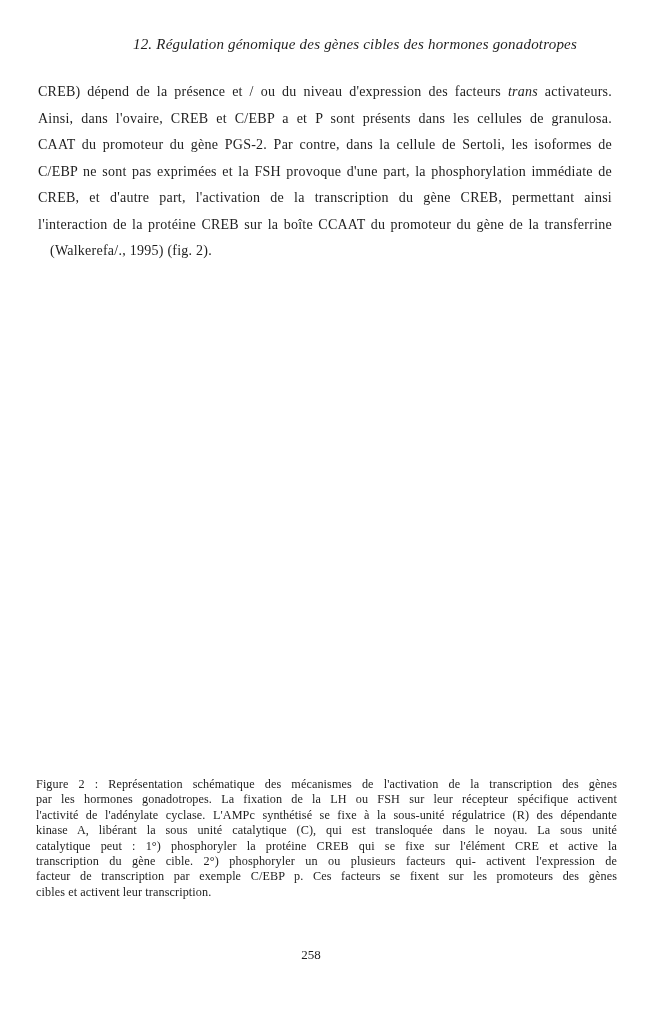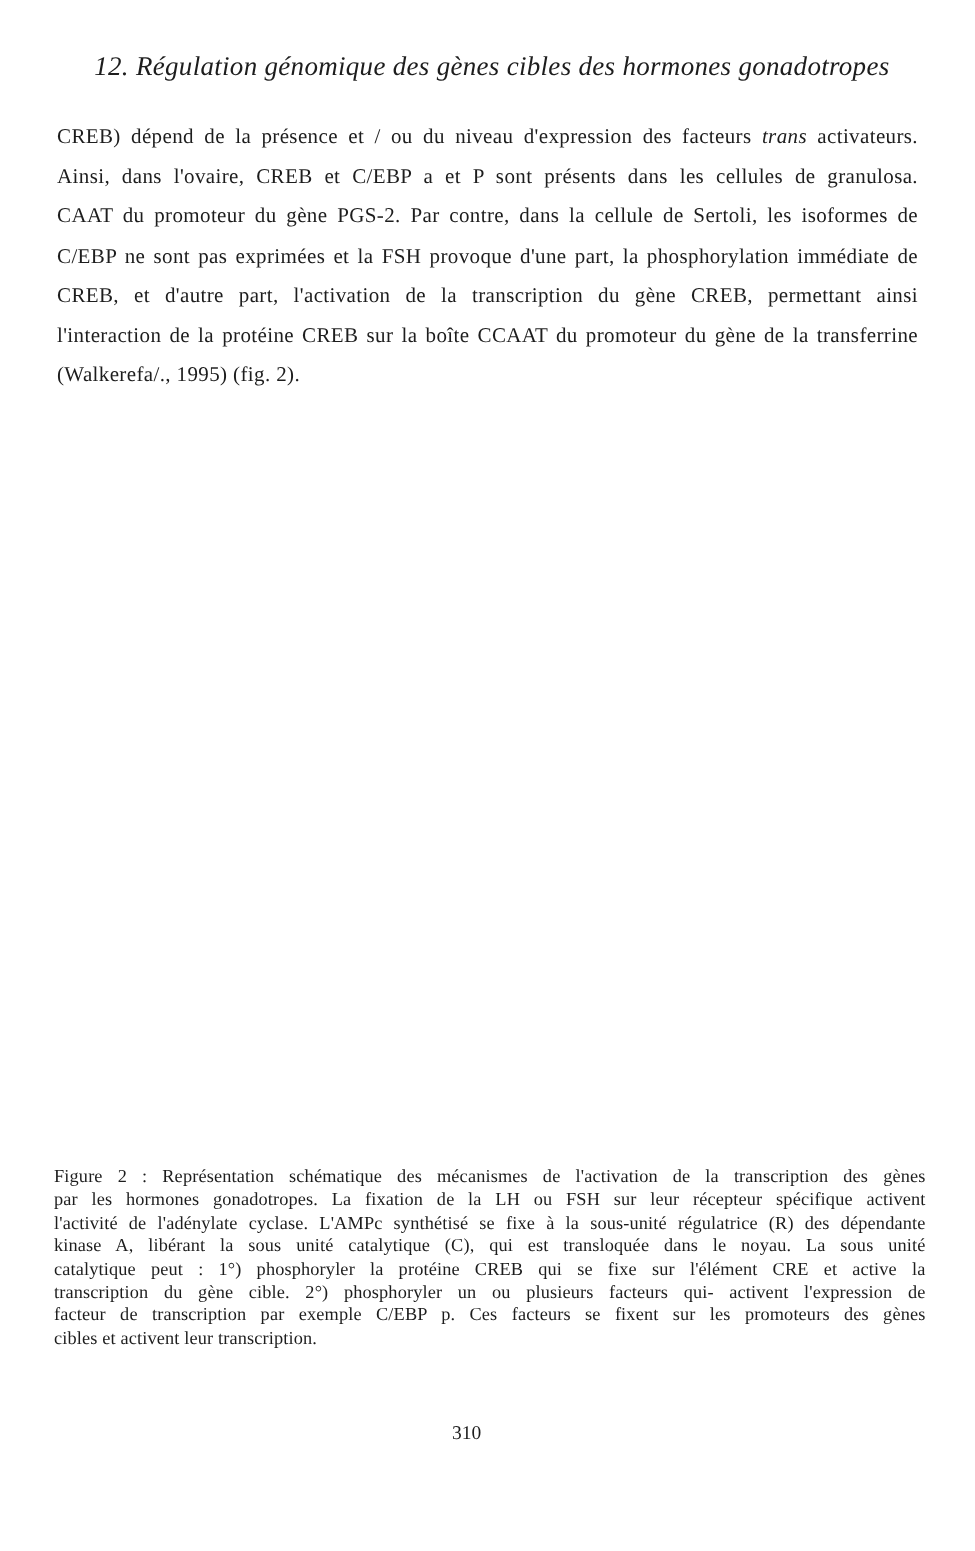--- a/index.html
+++ b/index.html
@@ -14,43 +14,44 @@
     background: #ffffff;
     color: #1d1d1d;
     font-family: "Liberation Serif", "DejaVu Serif", serif;
     overflow: hidden;
     box-sizing: border-box;
   }
   .running-header {
     position: absolute;
     top: 36px;
     left: 40px;
-    right: 57px;
+    right: 73px;
     text-align: right;
     font-style: italic;
-    font-size: 18px;
+    font-size: 15px;
     line-height: 16px;
     letter-spacing: 0.2px;
     white-space: nowrap;
   }
   .body-text {
     position: absolute;
     top: 79px;
     left: 38px;
     right: 38px;
   }
   .body-line {
     font-size: 14px;
     line-height: 26.5px;
     text-align: justify;
     text-align-last: justify;
     letter-spacing: 0.25px;
   }
   .body-line:last-child {
     text-align-last: left;
+    margin-left: 12px;
   }
   .body-line .it {
     font-style: italic;
   }
   .figure-area {
     position: absolute;
     top: 335px;
     left: 38px;
     right: 38px;
     height: 438px;
@@ -105,15 +106,15 @@
       <div class="caption-line"><span>par les hormones gonadotropes. La fixation de la LH ou FSH sur leur récepteur spécifique activent</span></div>
       <div class="caption-line"><span>l'activité de l'adénylate cyclase. L'AMPc synthétisé se fixe à la sous-unité régulatrice (R) des dépendante</span></div>
       <div class="caption-line"><span>kinase A, libérant la sous unité catalytique (C), qui est transloquée dans le noyau. La sous unité</span></div>
       <div class="caption-line"><span>catalytique peut : 1°) phosphoryler la protéine CREB qui se fixe sur l'élément CRE et active la</span></div>
       <div class="caption-line"><span>transcription du gène cible. 2°) phosphoryler un ou plusieurs facteurs qui- activent l'expression de</span></div>
       <div class="caption-line"><span>facteur de transcription par exemple C/EBP p. Ces facteurs se fixent sur les promoteurs des gènes</span></div>
       <div class="caption-line"><span>cibles et activent leur transcription.</span></div>
     </div>
 
   <div class="page-number-row">
-    <span>310</span>
+    <span>258</span>
   </div>
 </div>
 
 </body></html>

